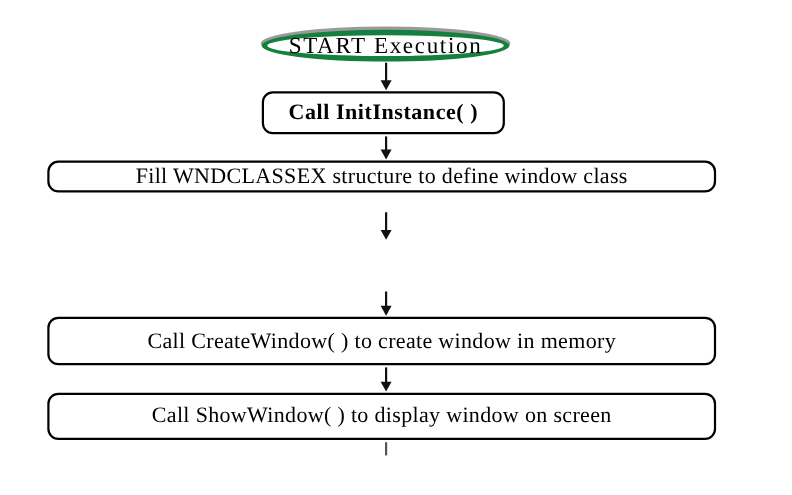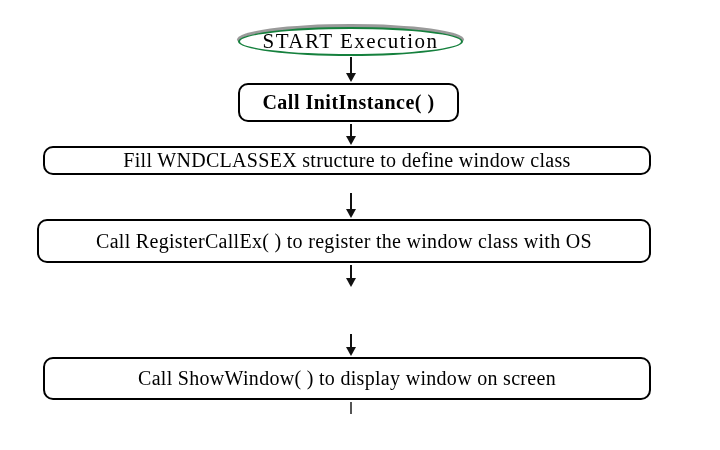--- a/index.html
+++ b/index.html
@@ -42,21 +42,21 @@
     width: 227px;
     height: 31px;
     border-radius: 50% / 50%;
     background: #9a9a9a;
   }
   .node.oval {
     left: 238px;
     top: 27px;
     width: 225px;
     height: 29px;
-    border: 2px solid #15803d;
+    border: 5px solid #15803d;
     border-radius: 50% / 50%;
     font-size: 21px;
     letter-spacing: 1.5px;
   }
   .node.box {
     border: 2px solid #000000;
   }
   .node.box-init {
     left: 238px;
     top: 83px;
@@ -143,22 +143,22 @@
   </div>
 
   <div class="node box box-init">
     <span>Call InitInstance( )</span>
   </div>
 
   <div class="node box box-fill">
     <span>Fill WNDCLASSEX structure to define window class</span>
   </div>
 
-  <div class="node box box-register">
-    <span>Call RegisterCallEx( ) to register the window class with OS</span>
+
+  <div class="node box box-create">
+    <span>Call CreateWindow( ) to create window in memory</span>
   </div>
-
 
   <div class="node box box-show">
     <span>Call ShowWindow( ) to display window on screen</span>
   </div>
 
 </div>
 
 </body></html>

